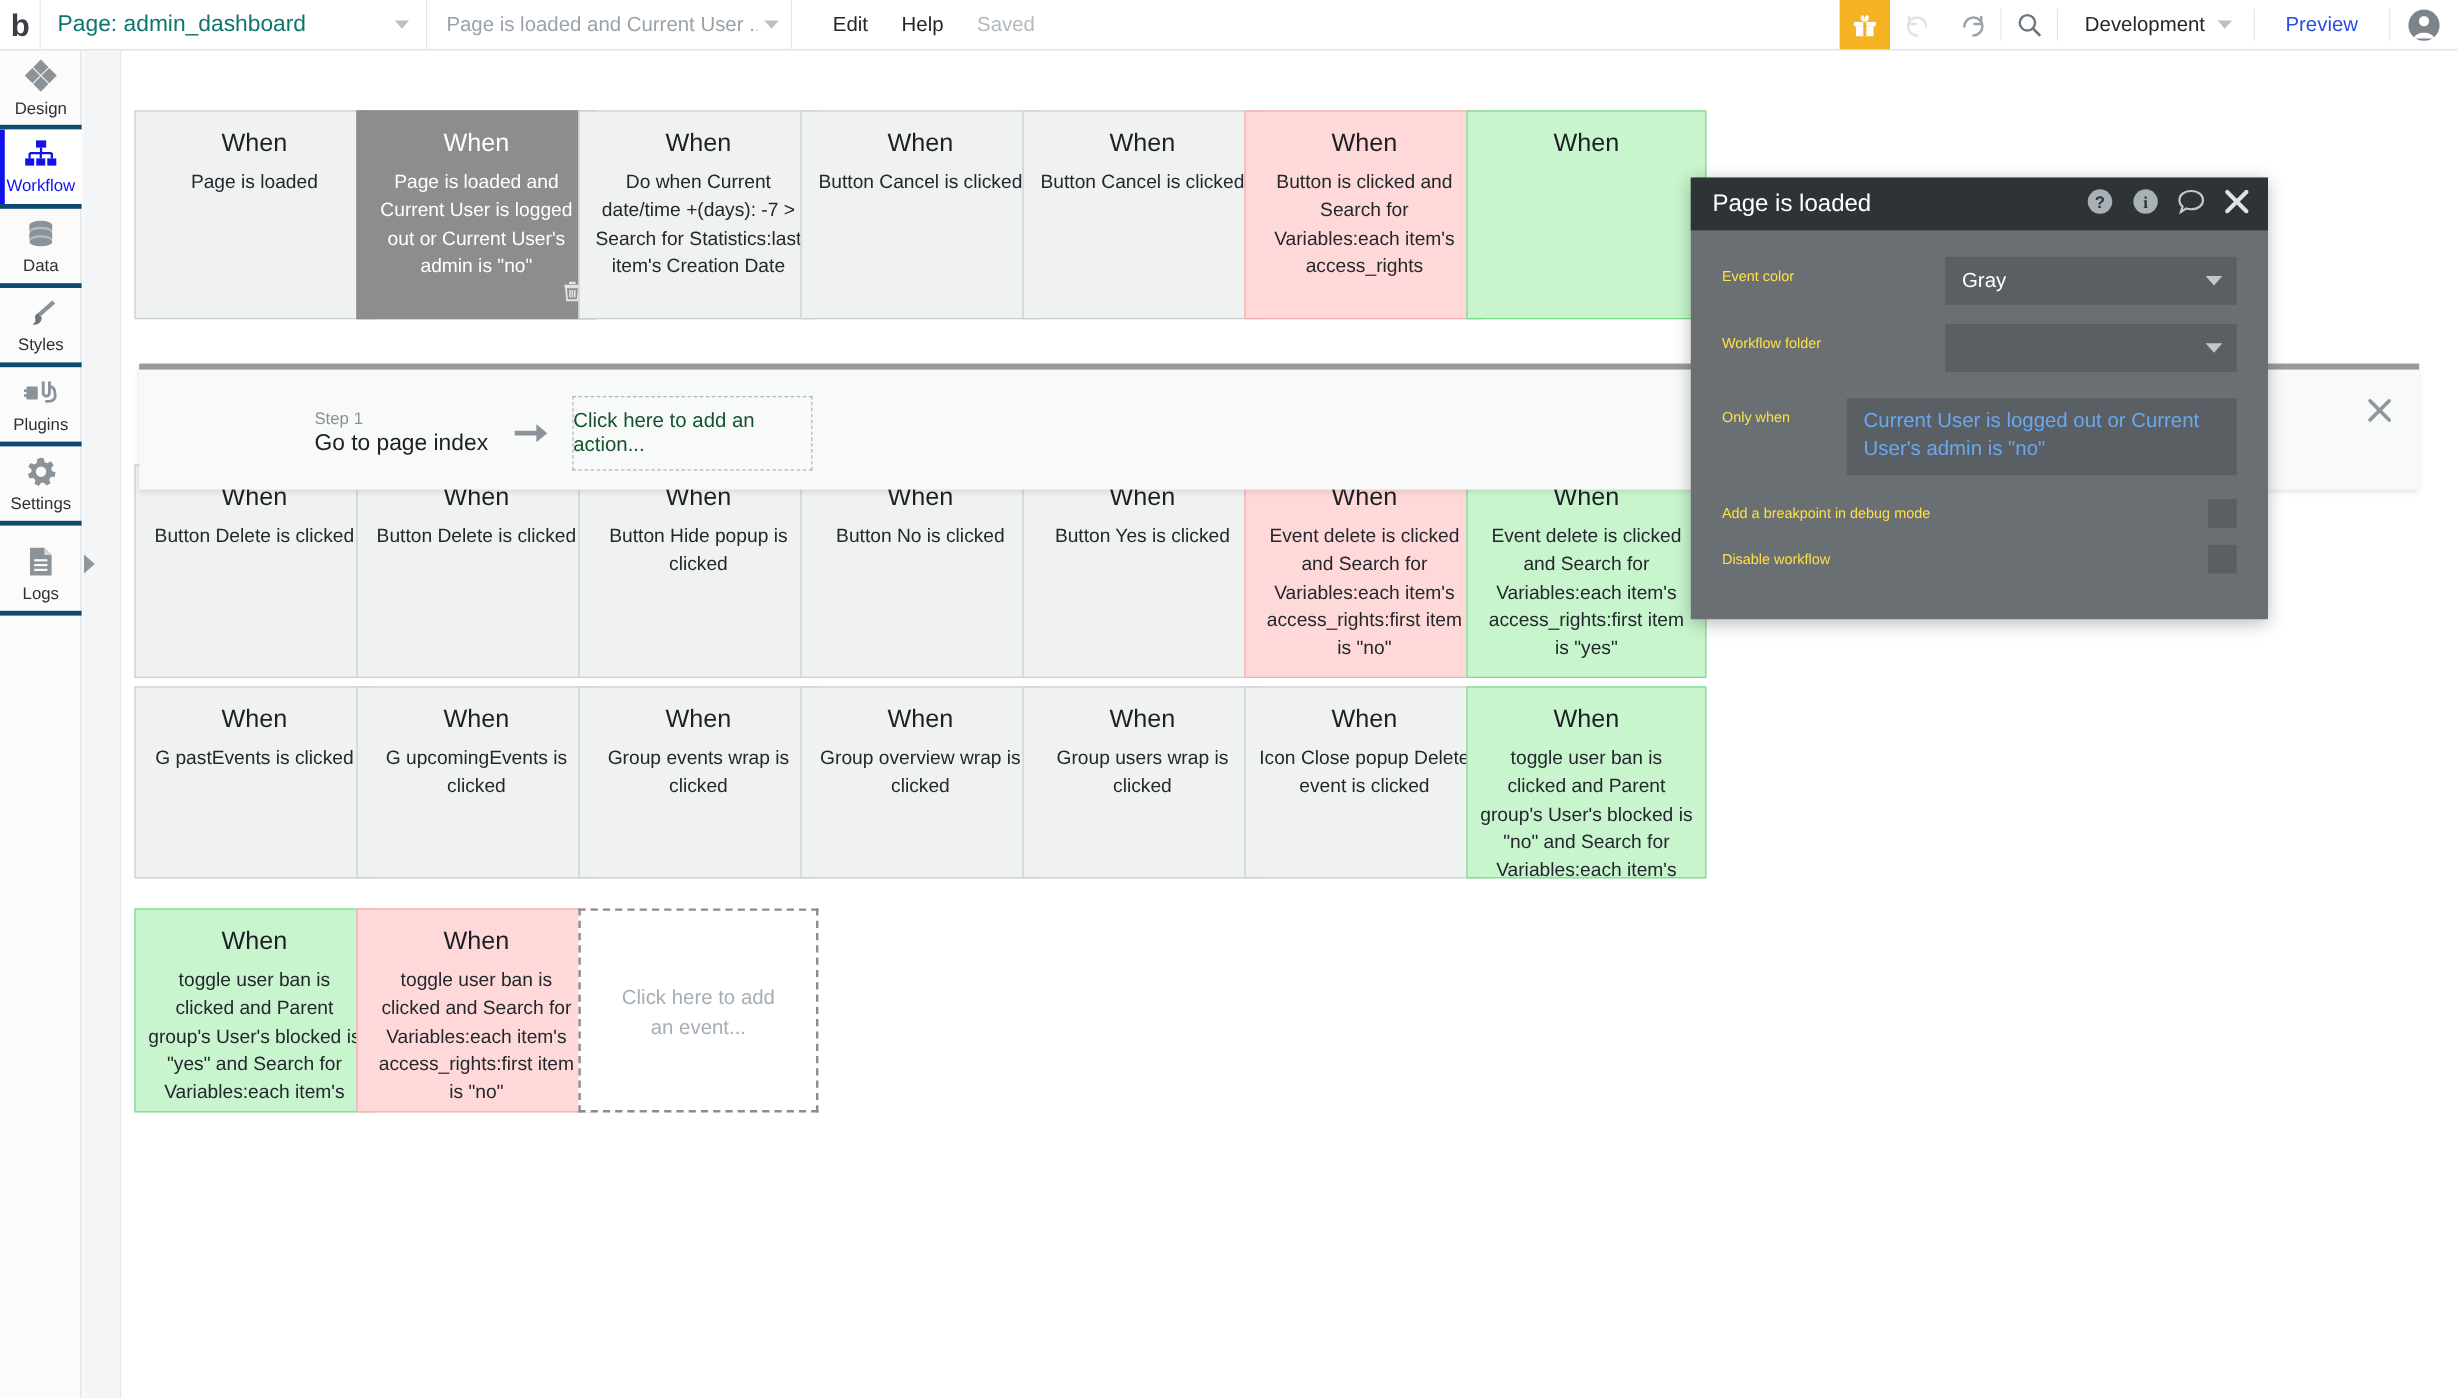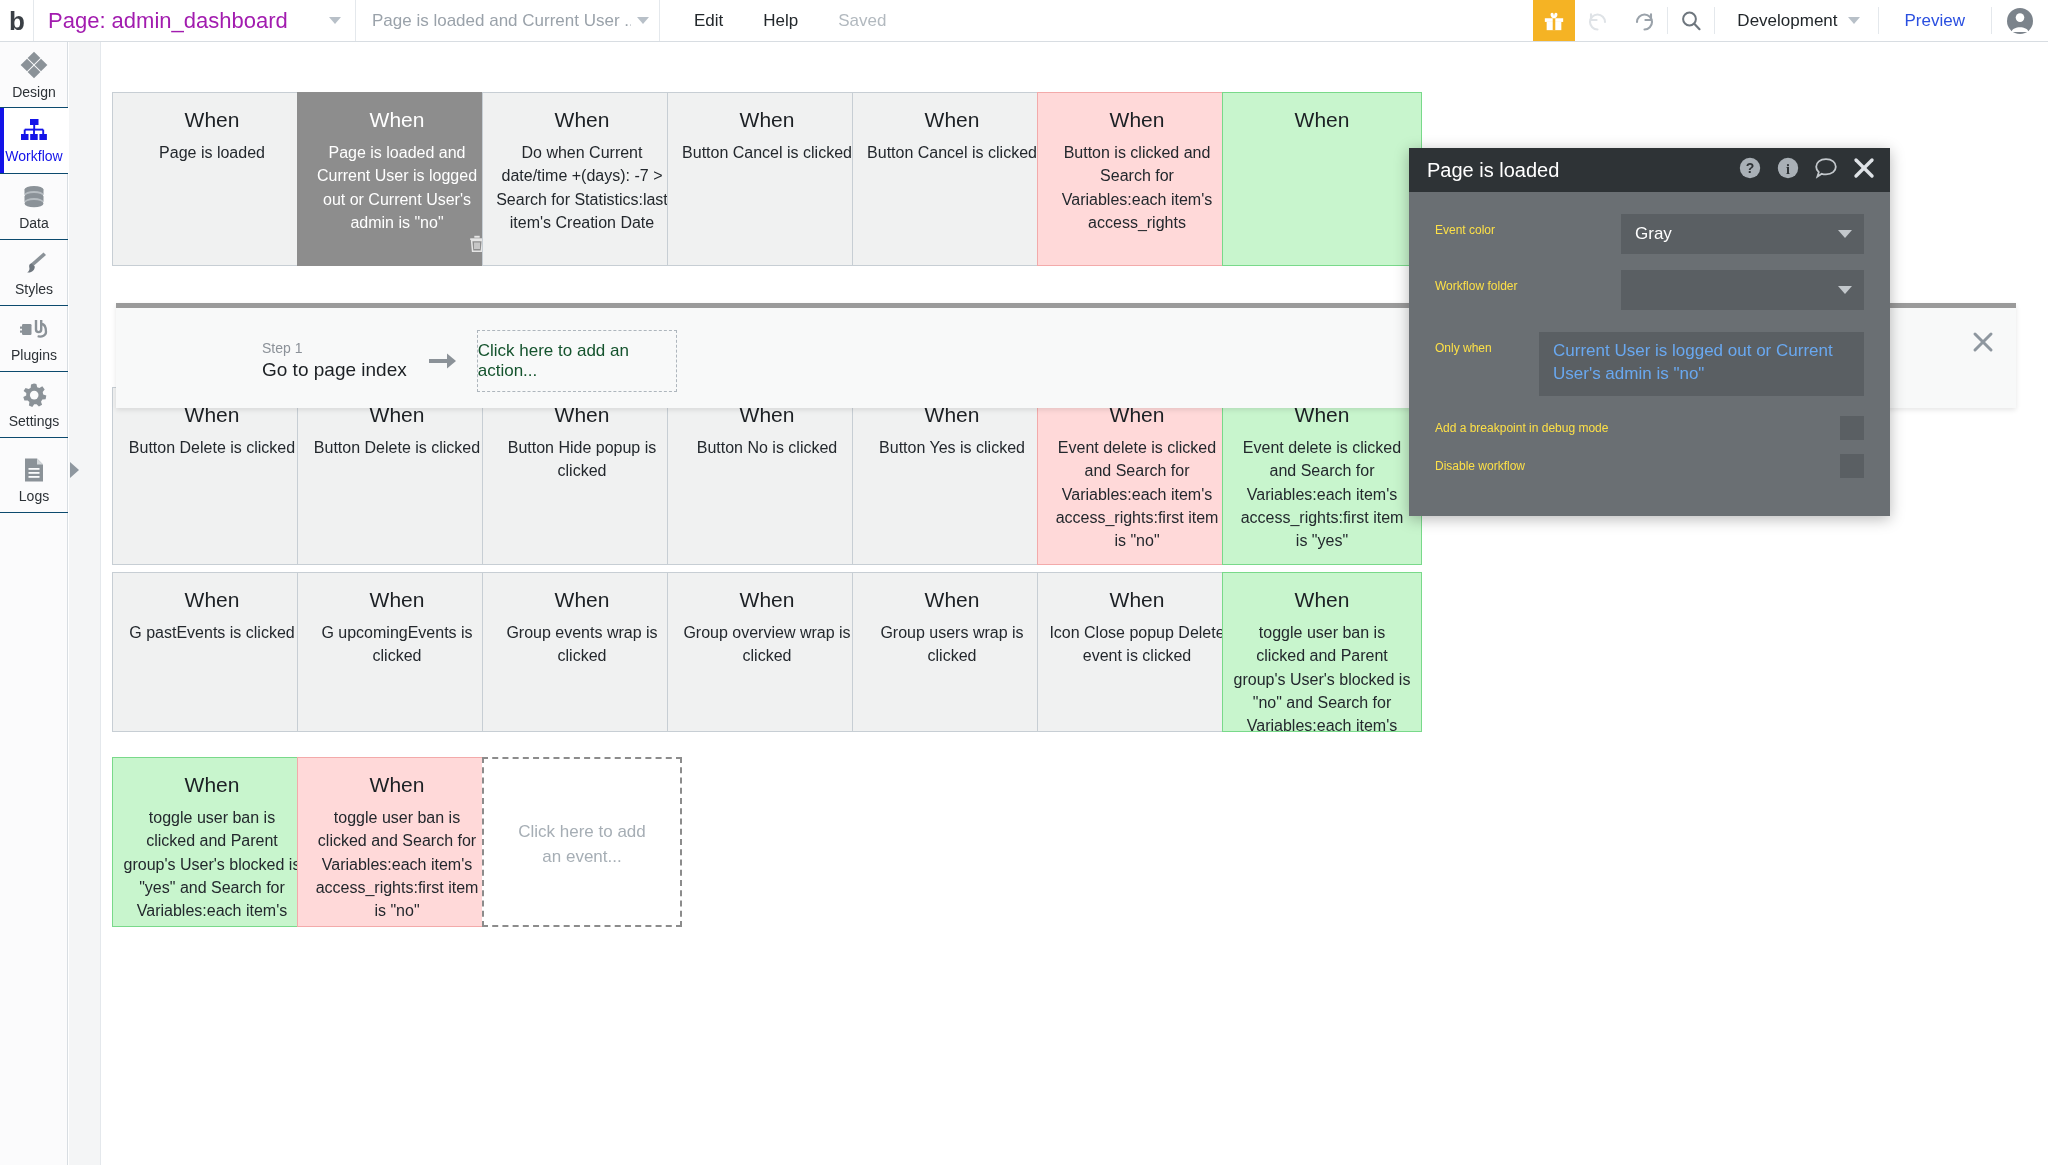--- a/index.html
+++ b/index.html
@@ -25,34 +25,34 @@
   }
   .logo-glyph {
     font-size: 26px; font-weight: 700; color: #3a3f45;
     line-height: 1; letter-spacing: -1px;
   }
   .page-select {
     width: 322px; display: flex; align-items: center;
     padding: 0 14px 0 14px; gap: 8px;
     border-right: 1px solid #e4e8ec;
   }
-  .page-select .lbl { font-size: 22px; color: #a21caf; flex: 1; white-space: nowrap; }
+  .page-select .lbl { font-size: 19px; color: #0f766e; flex: 1; white-space: nowrap; }
   .wf-select {
     width: 304px; display: flex; align-items: center;
     padding: 0 10px 0 16px; gap: 6px;
     border-right: 1px solid #e4e8ec;
   }
   .wf-select .lbl { font-size: 17px; color: #9aa2aa; flex: 1; white-space: nowrap; overflow: hidden; }
   .caret {
     width: 0; height: 0; flex: none;
     border-left: 6px solid transparent;
     border-right: 6px solid transparent;
     border-top: 7px solid #b8c0c8;
   }
-  .menu-area { display: flex; align-items: center; gap: 40px; padding: 0 34px; }
+  .menu-area { display: flex; align-items: center; gap: 28px; padding: 0 34px; }
   .menu-item { font-size: 17px; color: #22272b; }
   .menu-item.muted { color: #b2b9bf; }
   .topbar-spacer { flex: 1; }
   .topbar-right { display: flex; align-items: stretch; }
   .gift-btn {
     width: 42px; background: #f5b324;
     display: flex; align-items: center; justify-content: center;
   }
   .icon-btn {
     width: 46px; display: flex; align-items: center; justify-content: center;
@@ -70,21 +70,21 @@
     width: 68px; height: 1123px;
     background: #fbfbfc;
     border-right: 1px solid #d8dde2;
     z-index: 30;
   }
   .nav-item {
     position: relative;
     height: 66px; width: 68px;
     display: flex; flex-direction: column;
     align-items: center; justify-content: center; gap: 4px;
-    border-bottom: 1px solid #0c4a6e;
+    border-bottom: 4px solid #0c4a6e;
   }
   .nav-item .nav-label { font-size: 14px; color: #2c3136; }
   .nav-item.active { background: #ffffff; }
   .nav-item.active .nav-label { color: #1313e8; }
   .nav-item.active::before {
     content: ""; position: absolute; left: 0; top: 0;
     width: 4px; height: 100%; background: #1313e8;
   }
   .nav-gap { height: 9px; }
   .collapse-arrow {

